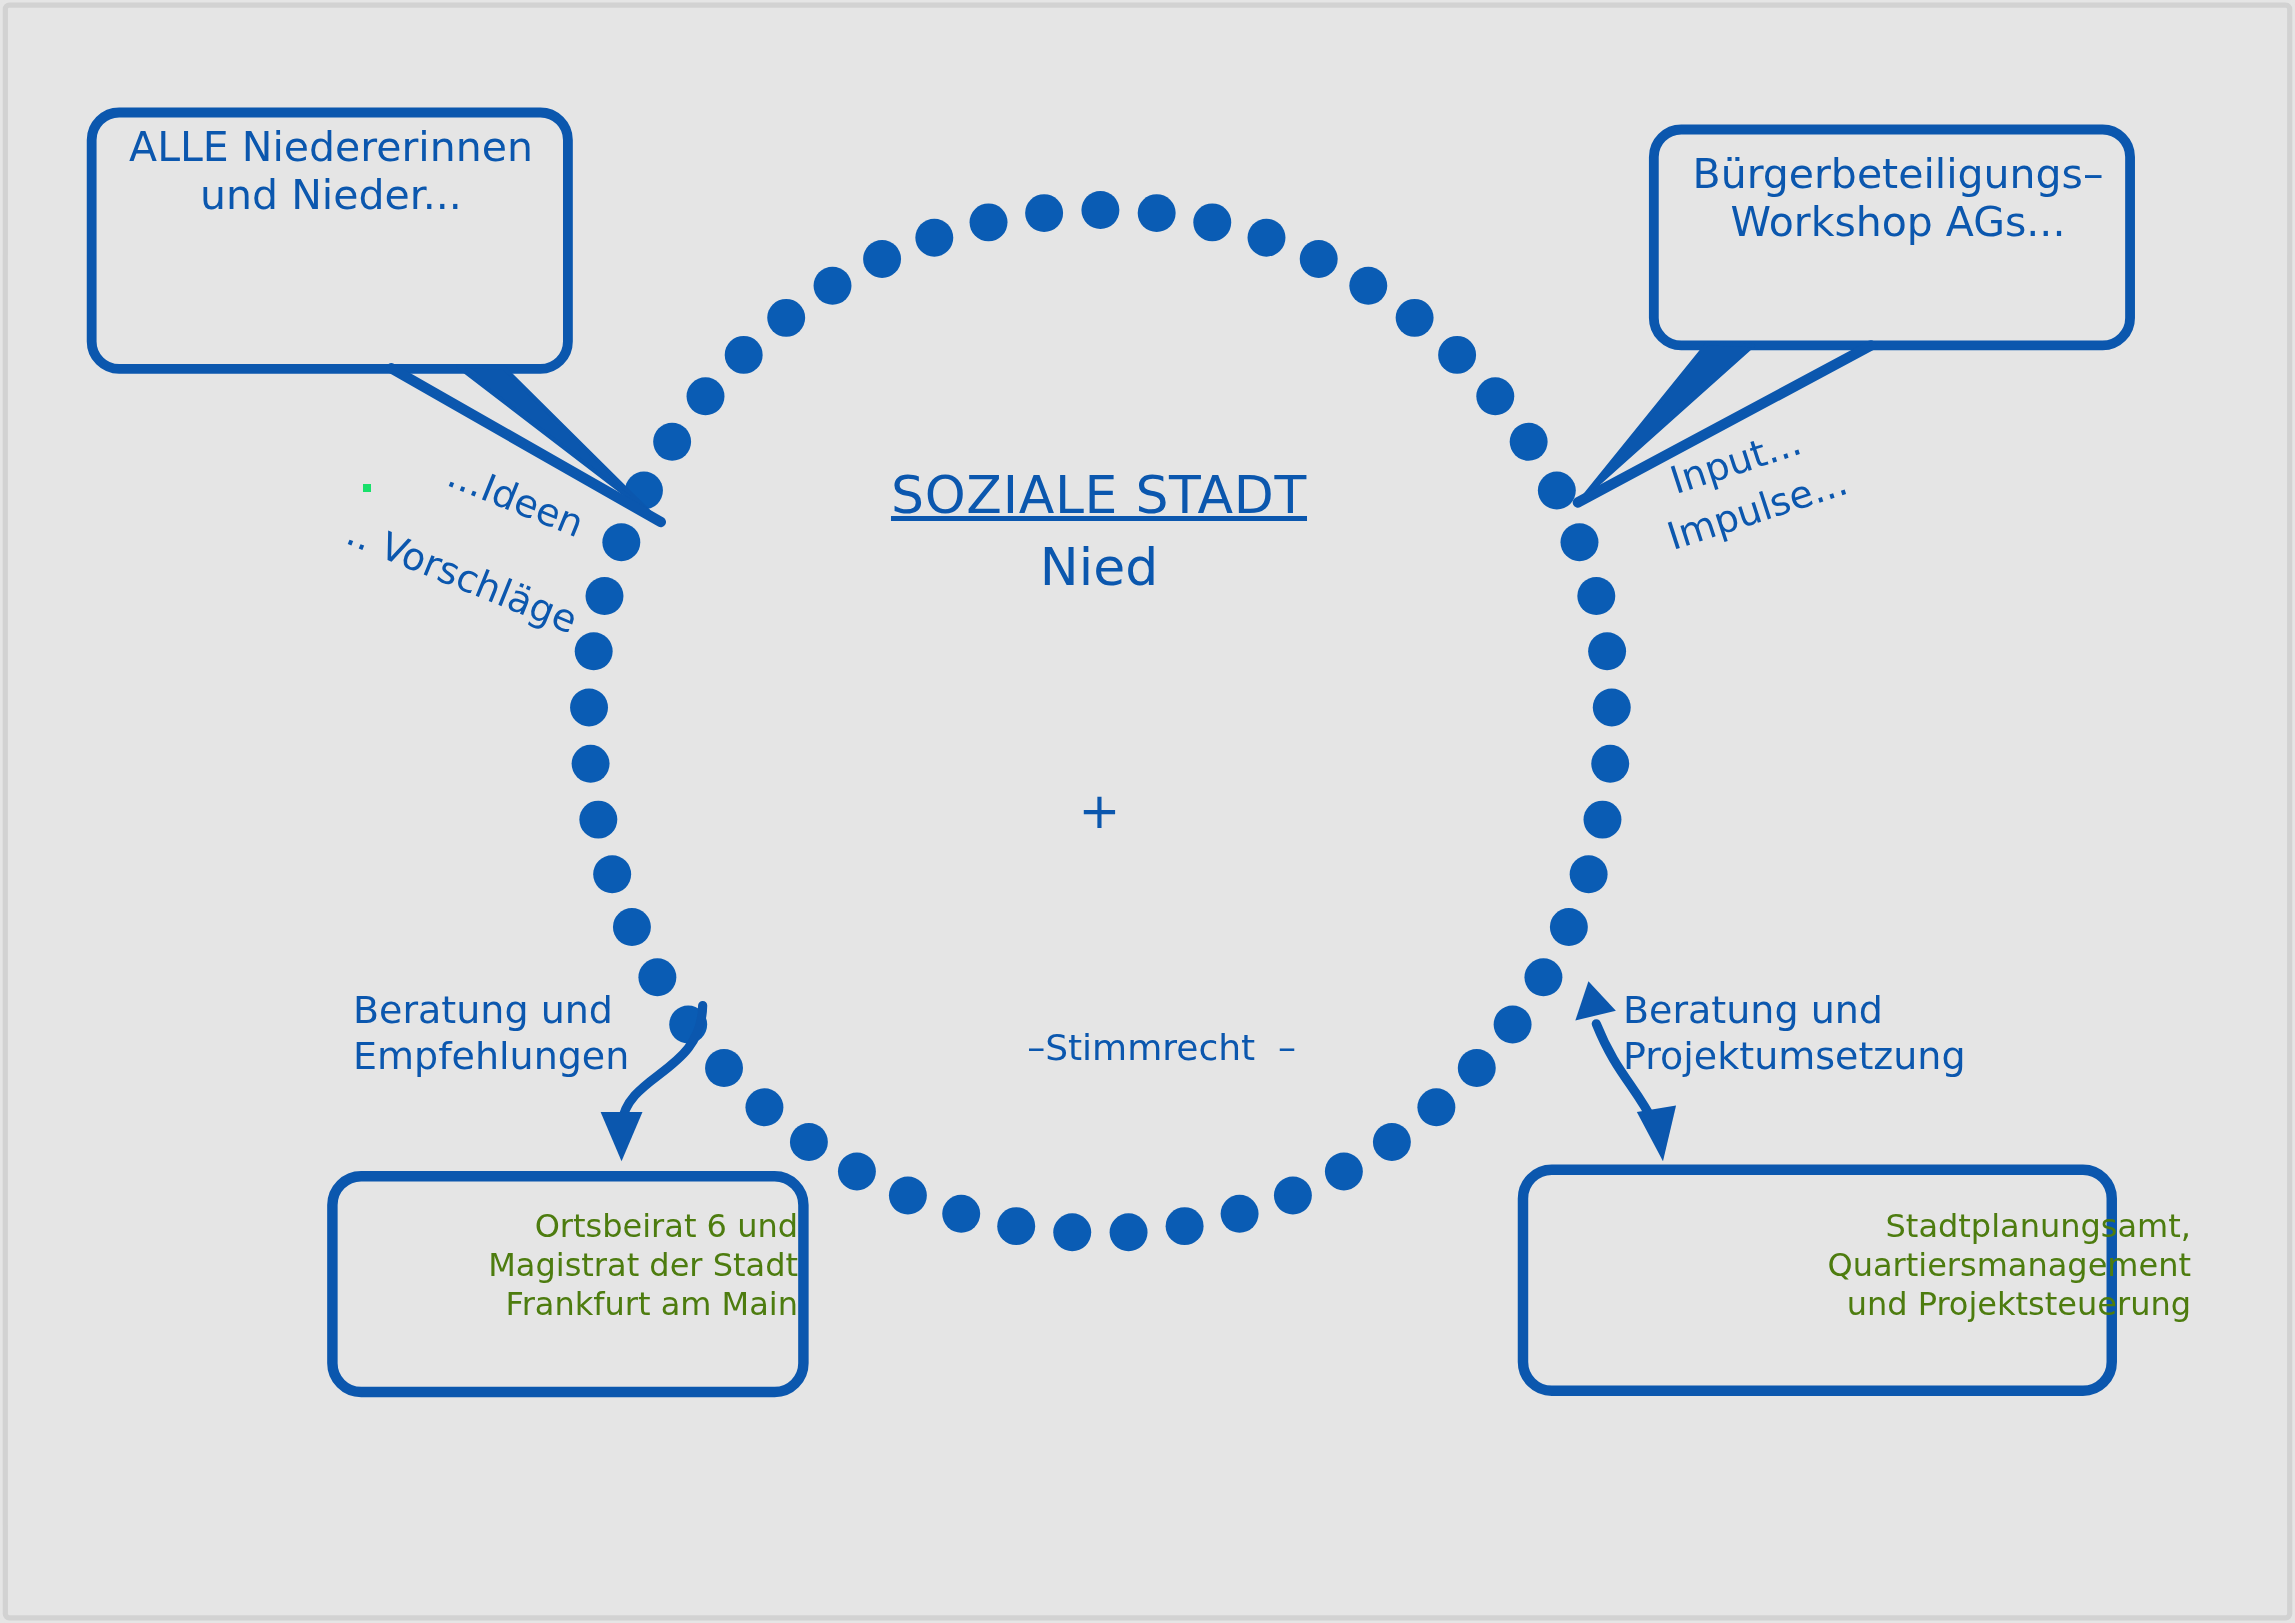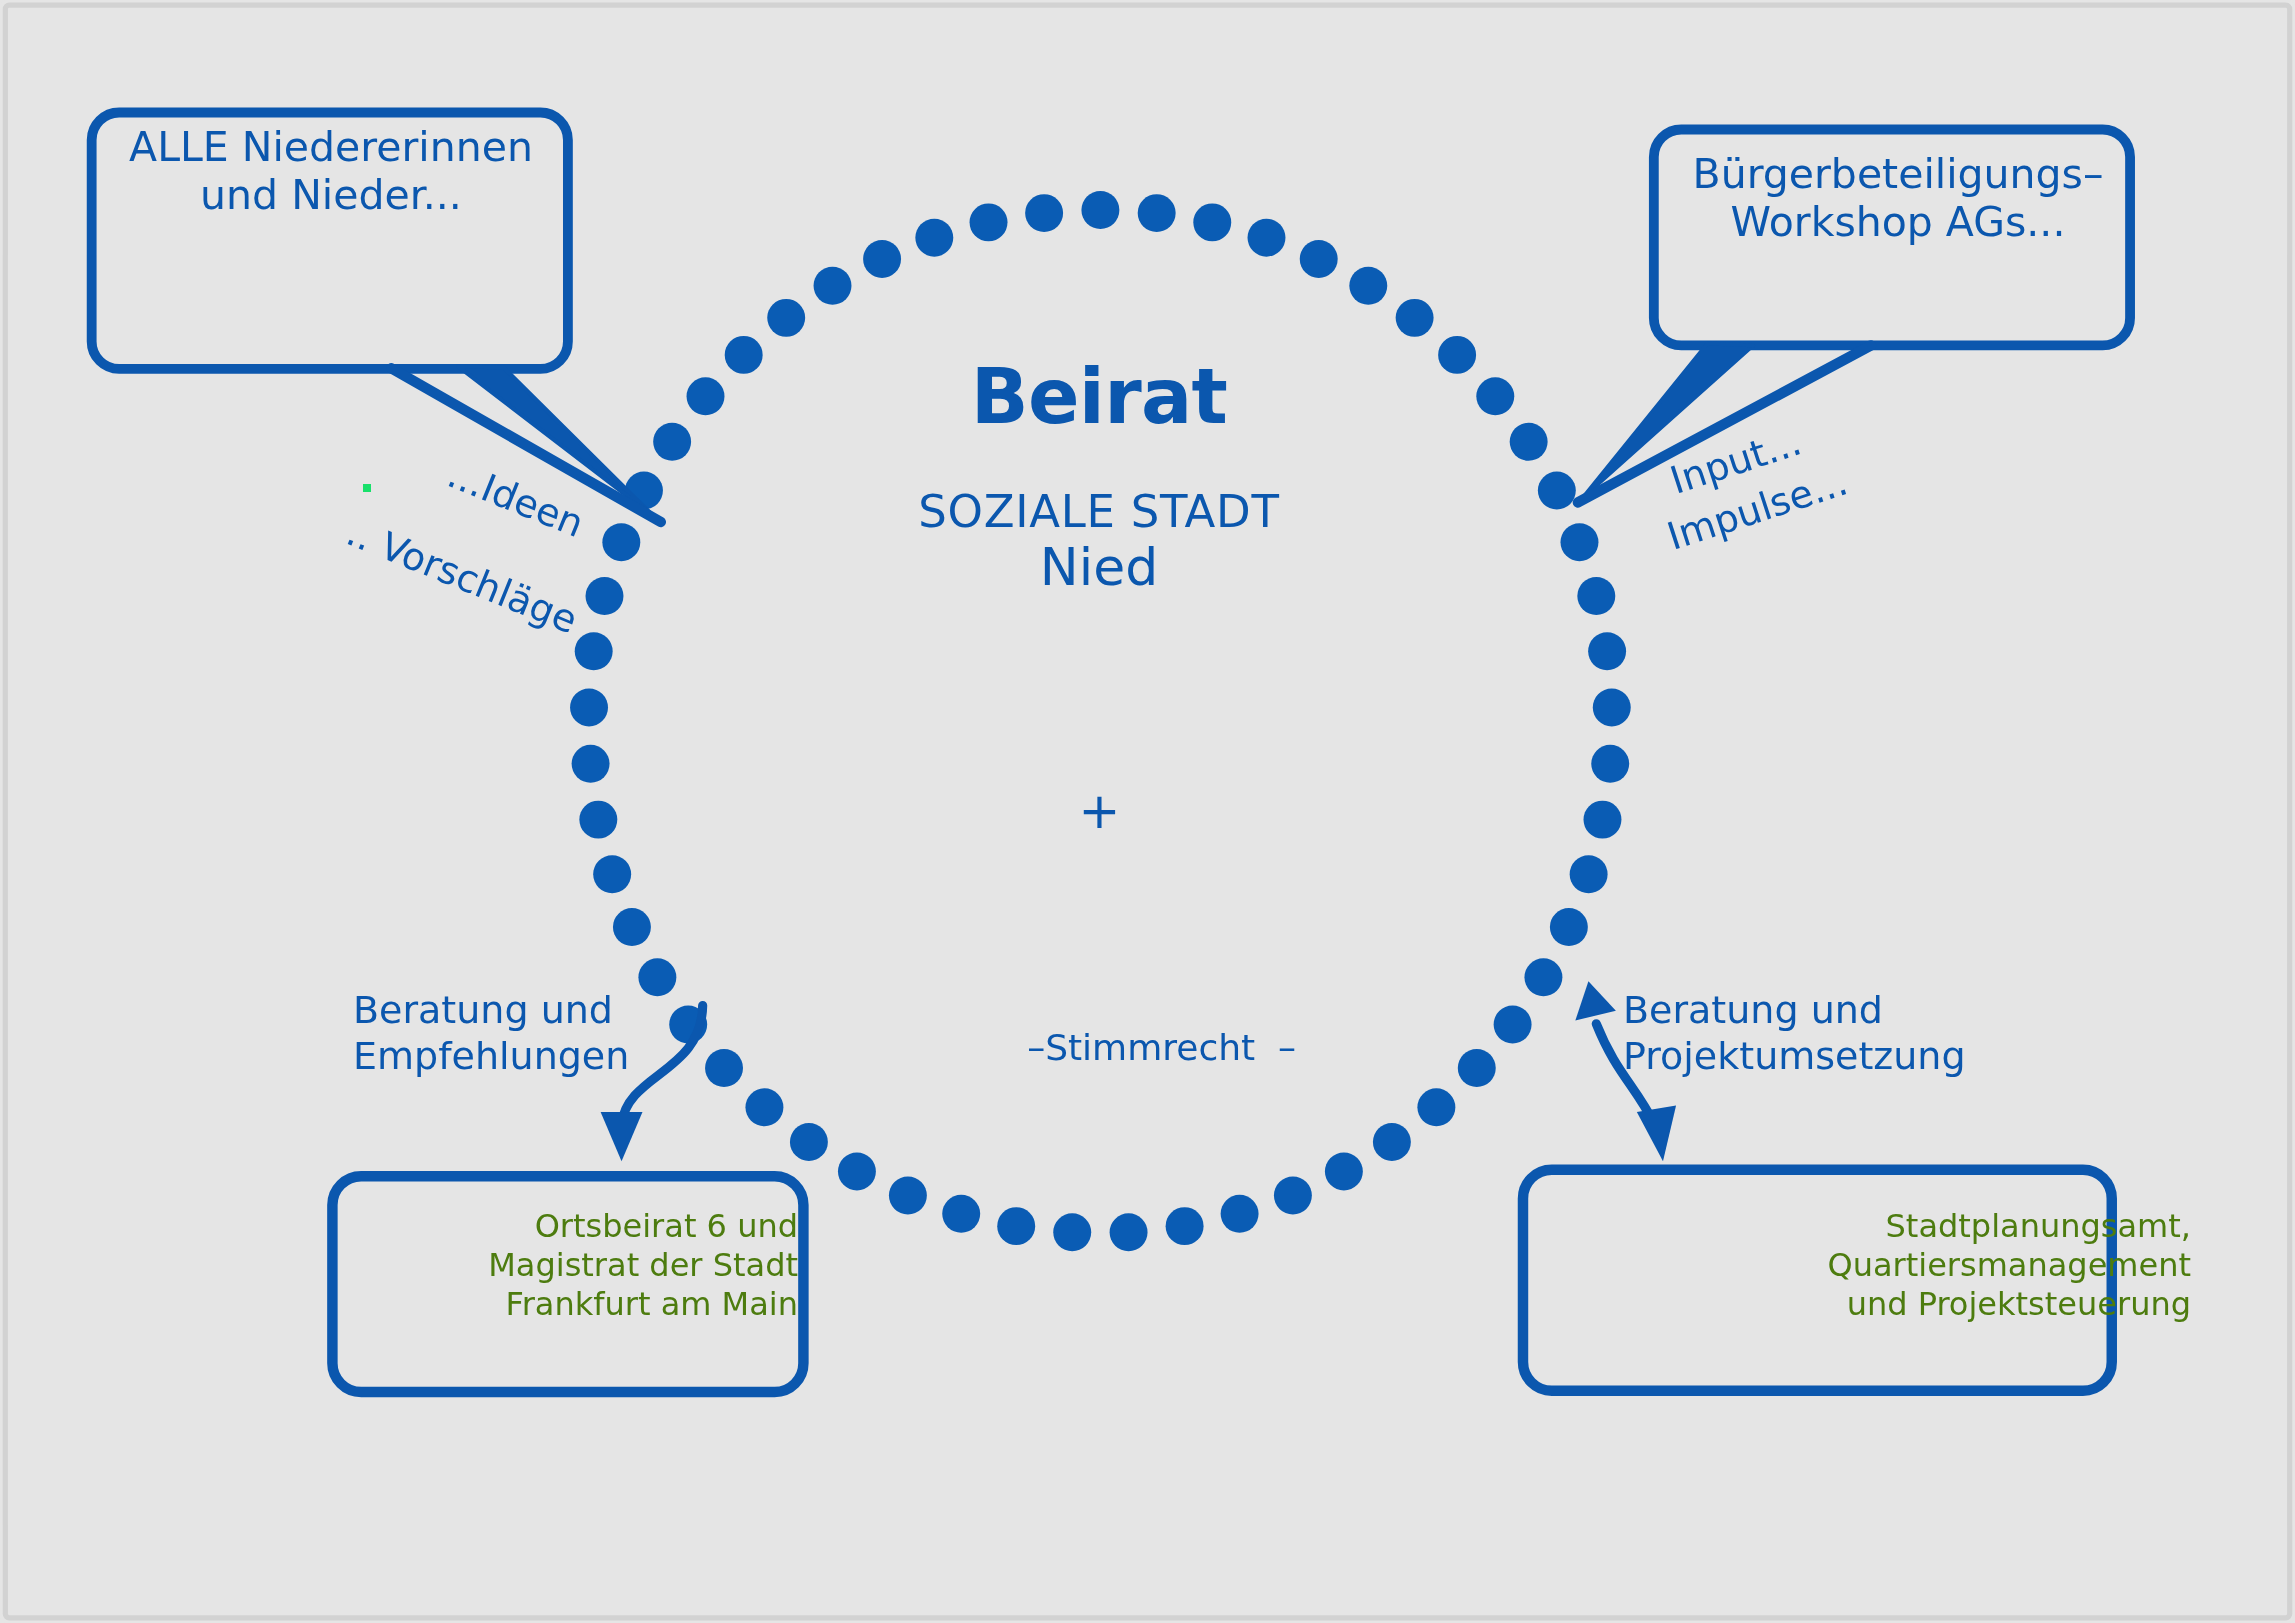--- a/index.html
+++ b/index.html
@@ -39,22 +39,22 @@
     font-family: "DejaVu Sans", sans-serif;
   }
   #bubble-left-text  { left: 92px;  top: 124px;  width: 478px; font-size: 41px; }
   #bubble-right-text { left: 1656px; top: 151px;  width: 484px; font-size: 41px; }
   
   #center-title {
     left: 785px; top: 353px; width: 628px;
     font-size: 76px; font-weight: 700; letter-spacing: -0.7px;
   }
   #center-sub1 {
-    left: 785px; top: 486px; width: 628px;
-    font-size: 45px; letter-spacing: 0.7px;
+    left: 785px; top: 465px; width: 628px;
+    font-size: 52px; letter-spacing: 0.7px; text-decoration: underline;
   }
   #center-sub2 {
     left: 785px; top: 537px; width: 628px;
     font-size: 52px;
   }
   #col-left {
     left: 707px; top: 667px; width: 327px;
     font-size: 41px; line-height: 1.25; text-align: center;
   }
   #col-right {
@@ -211,21 +211,20 @@
   </svg>
 
   <div class="bubble-box-text" id="bubble-left-text">ALLE
 Niedererinnen und
 Nieder...</div>
 
   <div class="bubble-box-text" id="bubble-right-text">Bürgerbeteiligungs–
 Workshop
 AGs...</div>
 
-  <div class="txt" id="center-title">Beirat</div>
   <div class="txt" id="center-sub1">SOZIALE STADT</div>
   <div class="txt" id="center-sub2">Nied</div>
 
   <div class="txt" id="plus-sign">+</div>
 
   <div class="txt" id="stimmrecht">–Stimmrecht  –</div>
 
   <div class="dot-green" style="left:363px; top:484px;"></div>
 
   <div class="rot" id="lbl-ideen">...Ideen</div>

